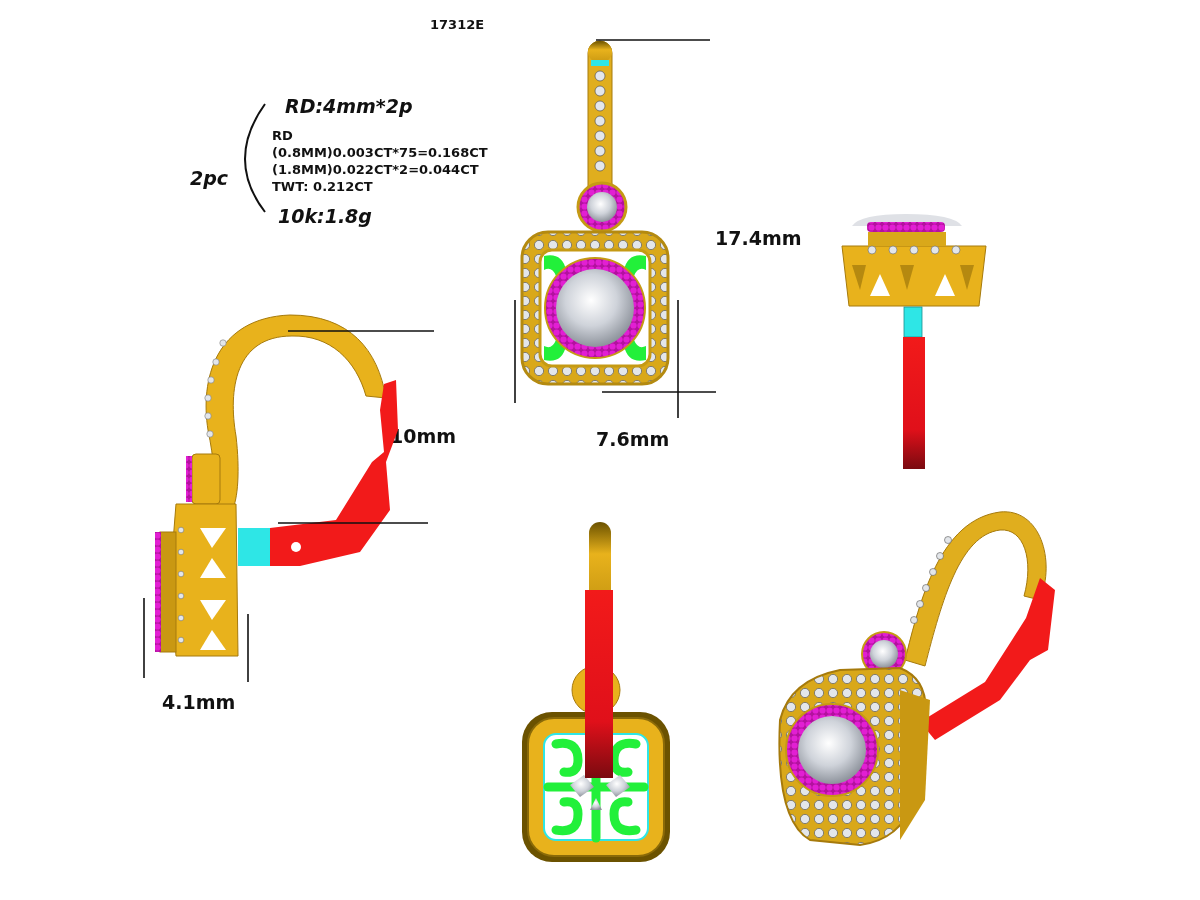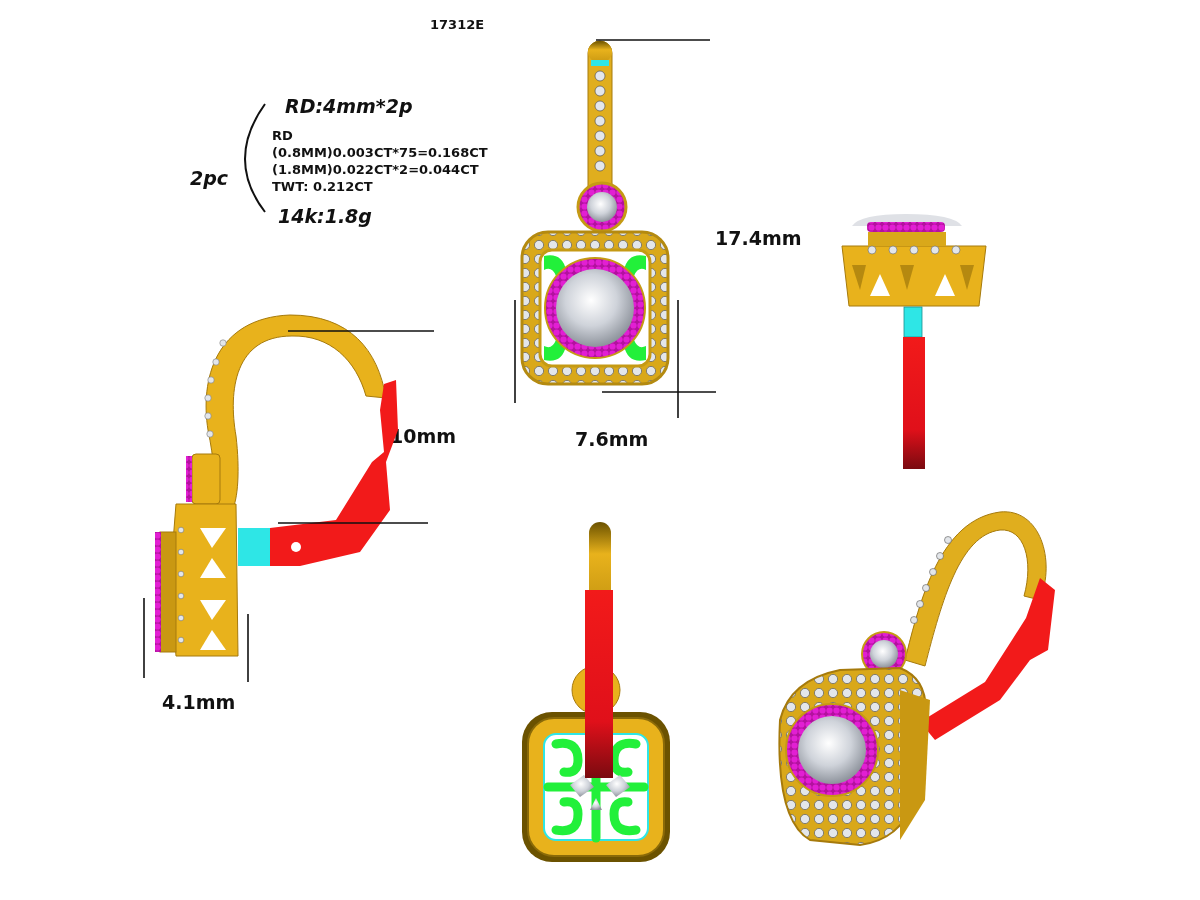--- a/index.html
+++ b/index.html
@@ -20,24 +20,24 @@
 
 <div class="abs lbl big" style="left:190px; top:147px;margin-top:20px;">2pc</div>
 <div class="abs lbl big" style="left:285px; top:95px;">RD:4mm*2p</div>
 
 <div class="abs" style="left:272px; top:127px;">
   <div class="small">RD</div>
   <div class="small">(0.8MM)0.003CT*75=0.168CT</div>
   <div class="small">(1.8MM)0.022CT*2=0.044CT</div>
   <div class="small">TWT:  0.212CT</div>
 </div>
-<div class="abs lbl big" style="left:278px; top:205px;">14k:1.8g</div>
+<div class="abs lbl big" style="left:278px; top:205px;">10k:1.8g</div>
 
 <div class="abs lbl dim" style="left:703px; top:227px;margin-left:12px;">17.4mm</div>
-<div class="abs lbl dim" style="left:575px; top:428px;">7.6mm</div>
+<div class="abs lbl dim" style="left:596px; top:428px;">7.6mm</div>
 <div class="abs lbl dim" style="left:390px; top:425px;">10mm</div>
 <div class="abs lbl dim" style="left:162px; top:691px;">4.1mm</div>
 
 <svg class="layer" width="1200" height="900" viewBox="0 0 1200 900">
   <defs>
     <radialGradient id="dia" cx="45%" cy="40%" r="60%">
       <stop offset="0%" stop-color="#ffffff"></stop>
       <stop offset="55%" stop-color="#cfd3da"></stop>
       <stop offset="100%" stop-color="#8e939c"></stop>
     </radialGradient>

